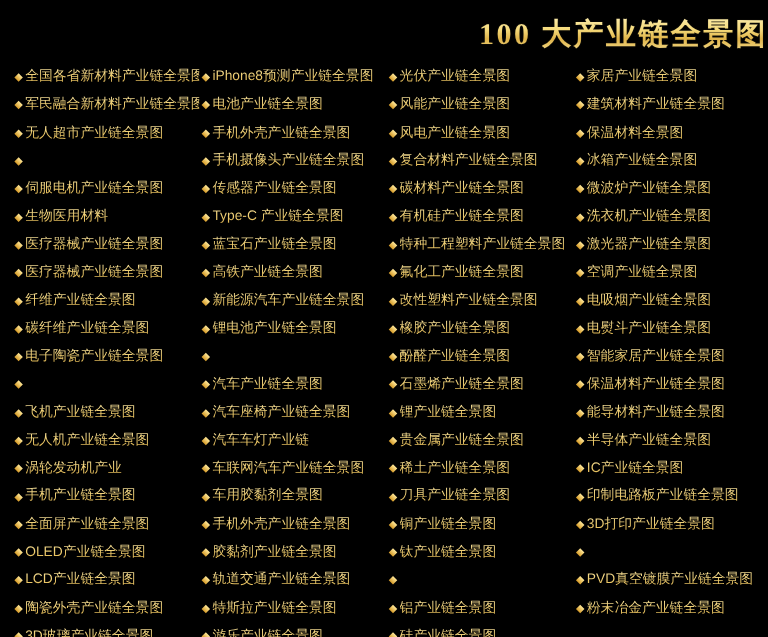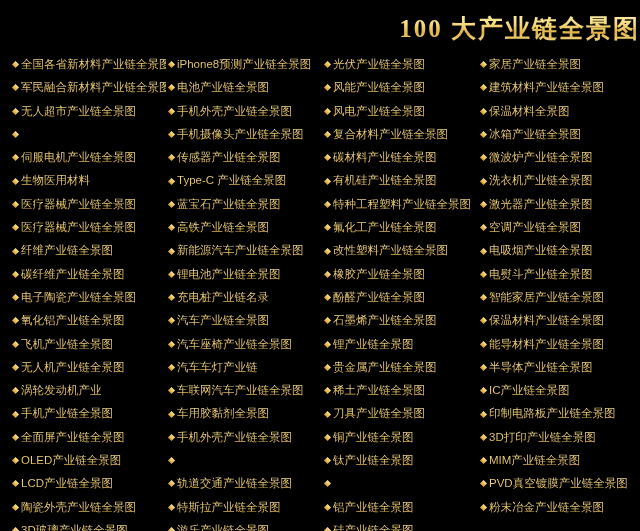--- a/index.html
+++ b/index.html
@@ -157,21 +157,20 @@
       <div class="item">
           <span class="bullet">
             <i></i>
           </span>
           <span class="label">电子陶瓷产业链全景图</span>
         </div>
       <div class="item">
           <span class="bullet">
             <i></i>
           </span>
-          <span class="label">氧化铝产业链全景图</span>
         </div>
       <div class="item">
           <span class="bullet">
             <i></i>
           </span>
           <span class="label">飞机产业链全景图</span>
         </div>
       <div class="item">
           <span class="bullet">
             <i></i>
@@ -281,21 +280,20 @@
       <div class="item">
           <span class="bullet">
             <i></i>
           </span>
           <span class="label">锂电池产业链全景图</span>
         </div>
       <div class="item">
           <span class="bullet">
             <i></i>
           </span>
-          <span class="label">充电桩产业链名录</span>
         </div>
       <div class="item">
           <span class="bullet">
             <i></i>
           </span>
           <span class="label">汽车产业链全景图</span>
         </div>
       <div class="item">
           <span class="bullet">
             <i></i>
@@ -323,20 +321,21 @@
       <div class="item">
           <span class="bullet">
             <i></i>
           </span>
           <span class="label">手机外壳产业链全景图</span>
         </div>
       <div class="item">
           <span class="bullet">
             <i></i>
           </span>
+          <span class="label">胶黏剂产业链全景图</span>
         </div>
       <div class="item">
           <span class="bullet">
             <i></i>
           </span>
           <span class="label">轨道交通产业链全景图</span>
         </div>
       <div class="item">
           <span class="bullet">
             <i></i>
@@ -581,21 +580,20 @@
       <div class="item">
           <span class="bullet">
             <i></i>
           </span>
           <span class="label">3D打印产业链全景图</span>
         </div>
       <div class="item">
           <span class="bullet">
             <i></i>
           </span>
-          <span class="label">MIM产业链全景图</span>
         </div>
       <div class="item">
           <span class="bullet">
             <i></i>
           </span>
           <span class="label">PVD真空镀膜产业链全景图</span>
         </div>
       <div class="item">
           <span class="bullet">
             <i></i>

